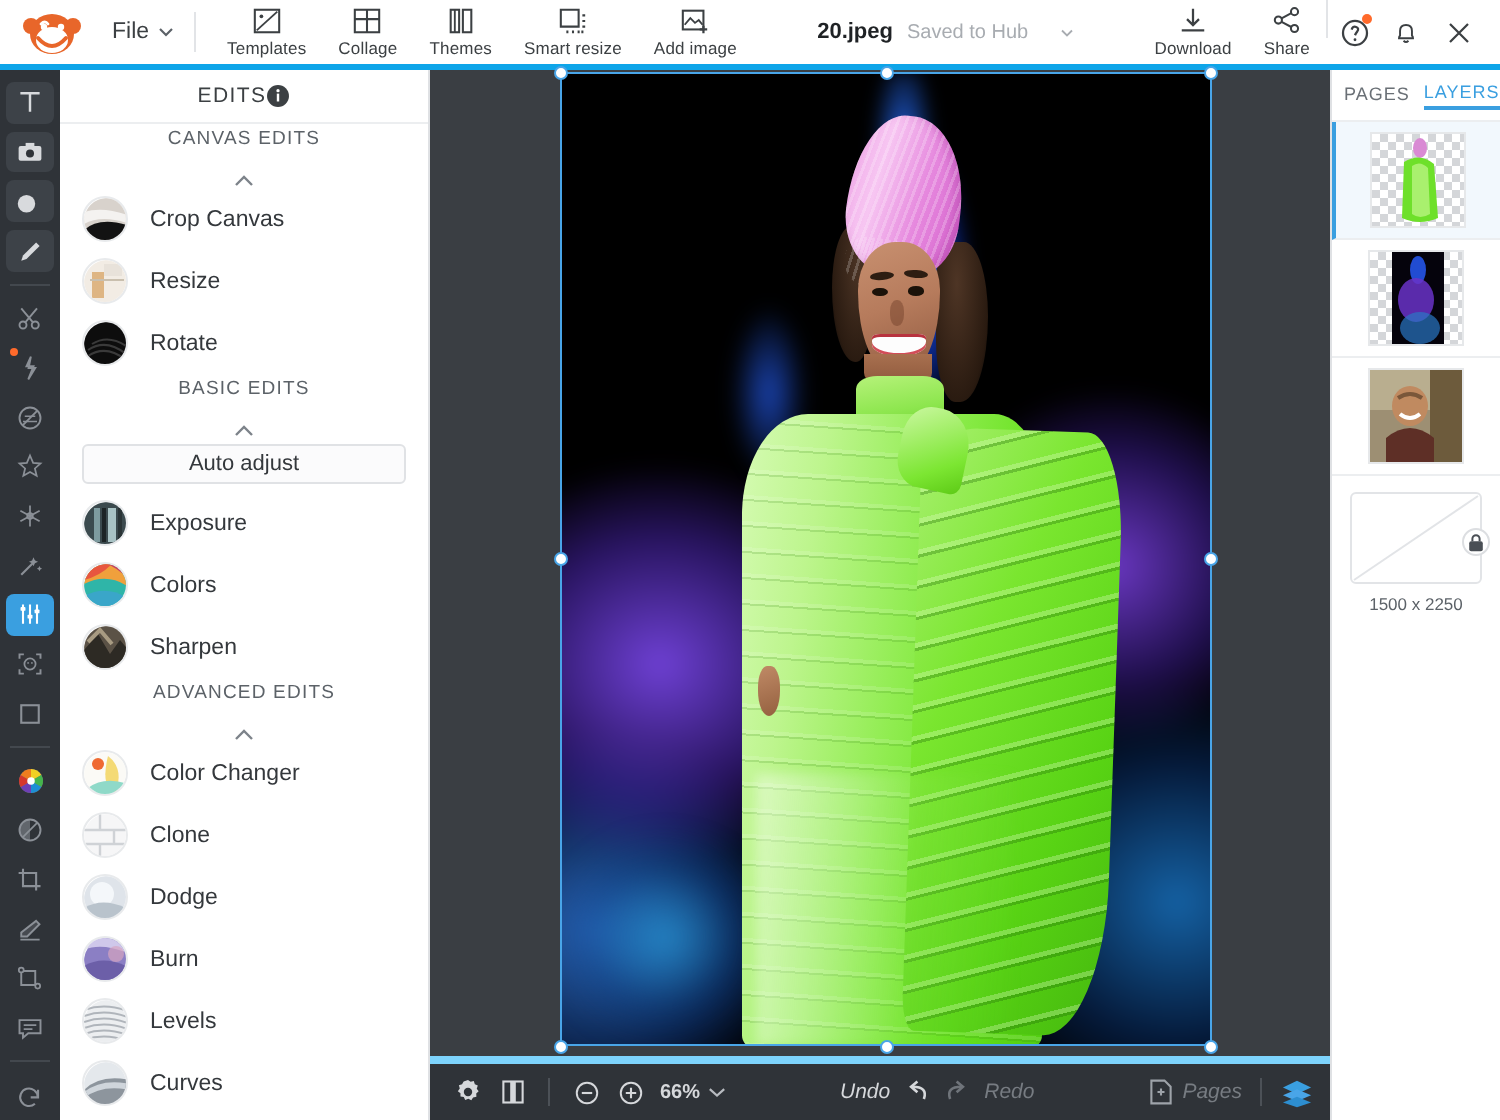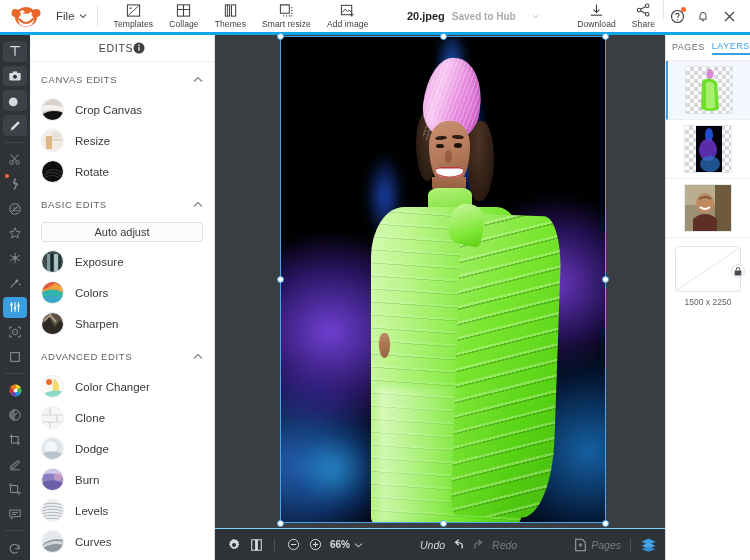--- a/index.html
+++ b/index.html
@@ -27,21 +27,21 @@
   }
   .vdiv { width:1px; height:20px; background:#e2e4e7; }
   .hdr-tools { display:flex; align-items:center; height:35px; margin-left:8px; }
   .hdr-tool {
     display:flex; flex-direction:column; align-items:center; justify-content:center;
     gap:1px; padding:0 8px; height:35px; color:#3c4043;
   }
   .hdr-tool .lbl { font-size:8.5px; letter-spacing:.1px; white-space:nowrap; }
   .doc-block { flex:1; display:flex; align-items:center; justify-content:center; gap:7px; }
   .doc-name { font-size:11px; color:#1f2225; font-weight:bold; }
-  .doc-saved { font-size:10px; color:#a8acb1; display:flex; align-items:center; gap:16px;font-weight:bold; }
+  .doc-saved { font-size:10px; color:#a8acb1; display:flex; align-items:center; gap:16px; }
   .hdr-right { display:flex; align-items:flex-start; height:35px; padding-right:8px; }
   .icon-btn { width:26px; height:35px; display:flex; align-items:center; justify-content:center; position:relative; }
   .dot-badge { position:absolute; top:8px; right:4px; width:5px; height:5px; border-radius:50%; background:#ff6a2b; }
 
   
   .rail {
     position:absolute; left:0; top:35px; width:30px; height:525px;
     background:#2f3338; display:flex; flex-direction:column; align-items:center;
     padding-top:4px;
   }
@@ -61,21 +61,21 @@
     background:#ffffff; border-right:1px solid #dfe1e4;
     overflow:hidden;
   }
   .panel-head {
     height:27px; display:flex; align-items:center; justify-content:center;
     padding:0 11px; border-bottom:1px solid #eceef0;
   }
   .panel-head .t { font-size:10.5px; letter-spacing:.7px; color:#3c4043; }
   .sect-head {
     height:30px; display:flex; align-items:center; justify-content:space-between;
-    padding:0 11px; margin-top:2px;
+    padding:0 11px; margin-top:2px;flex-direction:column;
   }
   .sect-head .t { font-size:9.5px; letter-spacing:.6px; color:#5c6268; }
   .chev { color:#7d838a; font-size:9px; }
   .row {
     height:31px; display:flex; align-items:center; gap:11px; padding:0 11px;
   }
   .thumb { width:23px; height:23px; border-radius:50%; flex:none; overflow:hidden; border:1px solid #e8eaec; }
   .row .rl { font-size:11.5px; color:#34383c; }
   .auto-btn {
     margin:3px 11px 4px 11px; height:20px; border:1px solid #e0e2e5; border-radius:3px;
@@ -250,21 +250,21 @@
   .lockbadge {
     position:absolute; right:-5px; top:17px; width:14px; height:14px; border-radius:50%;
     background:#fff; border:1px solid #dcdee1; display:flex; align-items:center; justify-content:center;
   }
   .page-dim { font-size:8.5px; color:#5c6268; margin-top:5px; }
 
   
   .bottom {
     position:absolute; left:215px; top:528px; width:450px; height:32px;
     background:#2f3338; display:flex; align-items:center; padding:0 8px;
-    border-top:1px solid #7dd3fc;
+    border-top:4px solid #7dd3fc;
   }
   .bicon { width:22px; height:22px; display:flex; align-items:center; justify-content:center; color:#d6d8db; }
   .bdiv { width:1px; height:14px; background:#4c5157; margin:0 7px; }
   .zoomval { font-size:10px; color:#d6d8db; margin:0 4px 0 4px; font-weight:bold; }
   .undo-group { margin-left:auto; display:flex; align-items:center; gap:5px; }
   .blabel { font-size:10.5px; color:#d6d8db;font-style:italic; }
   .blabel.dim { color:#777c82; }
   .right-group { margin-left:auto; display:flex; align-items:center; gap:4px; }
 
   svg { display:block; }

